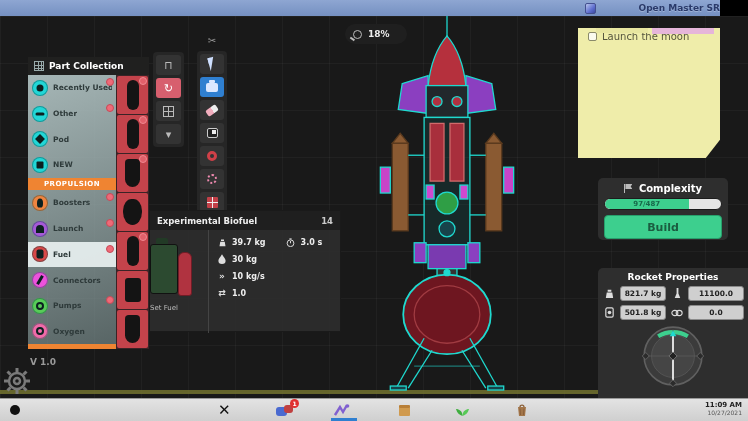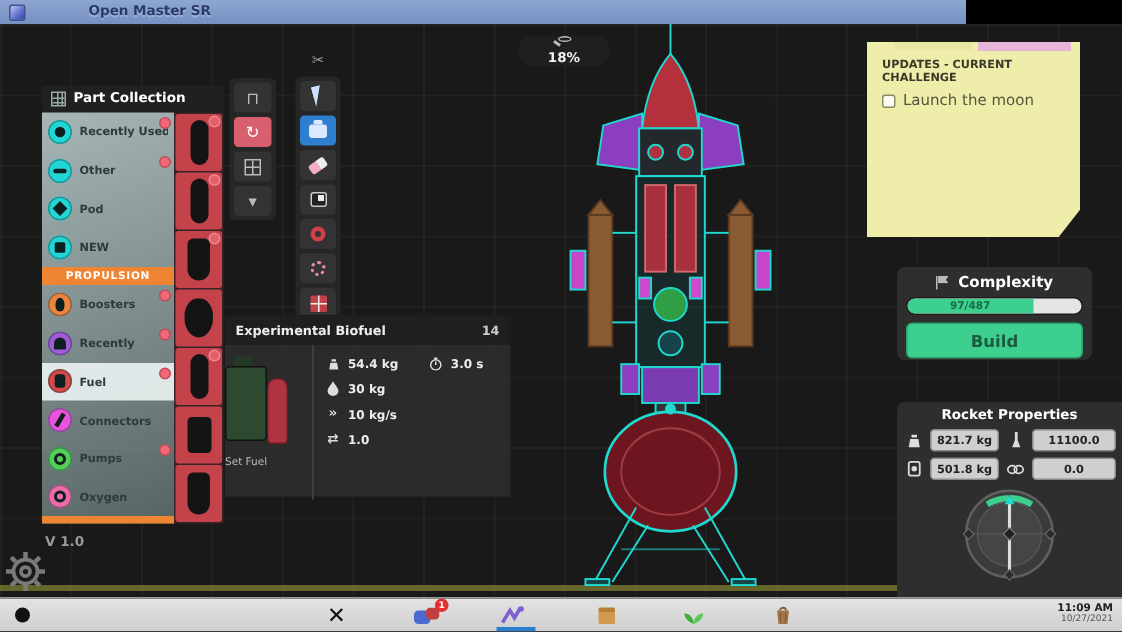--- a/index.html
+++ b/index.html
@@ -1,21 +1,21 @@
 <!DOCTYPE html>
 <html><head>
 <meta charset="utf-8">
 <style>
   * { margin:0; padding:0; box-sizing:border-box; font-family:"DejaVu Sans", sans-serif; }
   html,body { width:748px; height:421px; overflow:hidden; background:#000; }
   .stage { position:relative; width:748px; height:421px; overflow:hidden; }
 
   
-  .titlebar { position:absolute; left:0; top:0; width:644px; height:16px;
-    background:linear-gradient(#8ea6d2,#7590c1); display:flex; align-items:center; z-index:30; }
+  .titlebar { position:absolute; left:0; top:0; width:720px; height:16px;
+    background:linear-gradient(#8ea6d2,#7590c1); display:flex; align-items:center; z-index:30;justify-content:flex-end; }
   .titlebar .appicon { width:11px; height:11px; margin-left:6px; border-radius:2px;
     background:linear-gradient(135deg,#b9c6ec,#5f6fd0 60%,#3c49a0); border:1px solid #44508f; }
   .titlebar .title { margin-left:42px; font-size:9px; font-weight:bold; color:#2a3a6a; text-shadow:0 1px 0 rgba(255,255,255,.25); }
 
   
   .desktop { position:absolute; left:0; top:16px; width:748px; height:382px; background:#191919;
     background-image:linear-gradient(rgba(255,255,255,.035) 1px, transparent 1px),
                      linear-gradient(90deg, rgba(255,255,255,.035) 1px, transparent 1px);
     background-size:47px 47px; overflow:hidden; }
   .groundline { position:absolute; left:0; top:374px; width:748px; height:4px; background:#72722f; opacity:.85; }
@@ -79,21 +79,21 @@
   .t-eraser { width:12px; height:7px; background:linear-gradient(90deg,#f2aebe 55%, #eee 55%); transform:rotate(-35deg); border-radius:2px; }
   .t-roller { width:11px; height:10px; background:#222; border:1px solid #ccc; border-radius:2px; position:relative; }
   .t-roller:before { content:""; position:absolute; right:1px; top:1px; width:4px; height:4px; background:#eee; }
   .t-ring { width:10px; height:10px; border-radius:50%; border:3px solid #d04048; }
   .t-dotring { width:10px; height:10px; border-radius:50%; border:2px dotted #ef8ab0; }
   .t-rgrid { width:11px; height:11px; background:#c24048; position:relative; border-radius:1px; }
   .t-rgrid:before { content:""; position:absolute; left:5px; top:0; width:1px; height:11px; background:#eee; }
   .t-rgrid:after { content:""; position:absolute; top:5px; left:0; height:1px; width:11px; background:#eee; }
 
   
-  .zoom-pill { position:absolute; left:345px; top:8px; width:62px; height:20px; background:#1f1f1f; border-radius:10px; display:flex; align-items:center; gap:6px; padding:0 8px; z-index:8;flex-direction:column; }
+  .zoom-pill { position:absolute; left:345px; top:8px; width:62px; height:20px; background:#1f1f1f; border-radius:10px; display:flex; align-items:center; gap:6px; padding:0 8px; z-index:8; }
   .mag { width:9px; height:9px; border:1.5px solid #bbb; border-radius:50%; position:relative; }
   .mag:after { content:""; position:absolute; left:-4px; bottom:-2px; width:5px; height:1.5px; background:#bbb; transform:rotate(35deg); }
   .zoom-val { color:#eee; font-size:9px; font-weight:bold; }
 
   
   .rocket-wrap { position:absolute; left:362px; top:-10px; width:170px; height:388px; z-index:2; }
 
   
   .note { position:absolute; left:578px; top:12px; width:142px; height:130px; z-index:7;
     background:#efedaa; clip-path:polygon(0 0, 100% 0, 100% 86%, 90% 100%, 0 100%); box-shadow:2px 3px 5px rgba(0,0,0,.5); }
@@ -251,21 +251,21 @@
             <span class="cat-ico c-orange">
                 <span class="g g-flame"></span>
               </span>
             <span class="cat-label">Boosters</span>
             <span class="cat-badge"></span>
           </div>
           <div class="cat-row">
             <span class="cat-ico c-purple">
                 <span class="g g-bell"></span>
               </span>
-            <span class="cat-label">Recently</span>
+            <span class="cat-label">Launch</span>
             <span class="cat-badge"></span>
           </div>
           <div class="cat-row selected">
             <span class="cat-ico c-red">
                 <span class="g g-can"></span>
               </span>
             <span class="cat-label">Fuel</span>
             <span class="cat-badge"></span>
           </div>
           <div class="cat-row">
@@ -356,21 +356,20 @@
     </div>
 
     <div class="zoom-pill">
       <span class="mag"></span>
       <span class="zoom-val">18%</span>
     </div>
 
     <div class="note">
       <div class="note-tab"></div>
       <div class="note-tab2"></div>
-      <div class="note-title">UPDATES - CURRENT CHALLENGE</div>
       <div class="note-item">
         <span class="note-check"></span>
         <span class="note-item-label">Launch the moon</span>
       </div>
     </div>
 
     <div class="complexity">
       <div class="cx-title-row">
         <span class="flag-ico"></span>
         <span class="cx-title">Complexity</span>
@@ -443,21 +442,21 @@
           </div>
           <div class="tt-action">Set Fuel</div>
         </div>
         <div class="tt-stats">
           <div class="tt-row">
             <span class="ticon">
               <svg width="9" height="9" viewBox="0 0 12 12">
                   <path d="M4,2 h4 v2 h-4 z M2,11 L3,5 h6 L10,11 Z" fill="#ddd"></path>
                 </svg>
             </span>
-            <span>54.4 kg</span>
+            <span>39.7 kg</span>
             <span class="sp"></span>
             <span class="ticon">
               <svg width="9" height="9" viewBox="0 0 12 12">
                   <circle cx="6" cy="7" r="4.5" fill="none" stroke="#ddd" stroke-width="1.3"></circle>
                   <line x1="6" y1="7" x2="6" y2="4" stroke="#ddd" stroke-width="1.3"></line>
                   <rect x="4.5" y="0.5" width="3" height="1.5" fill="#ddd"></rect>
                 </svg>
             </span>
             <span>3.0 s</span>
           </div>

